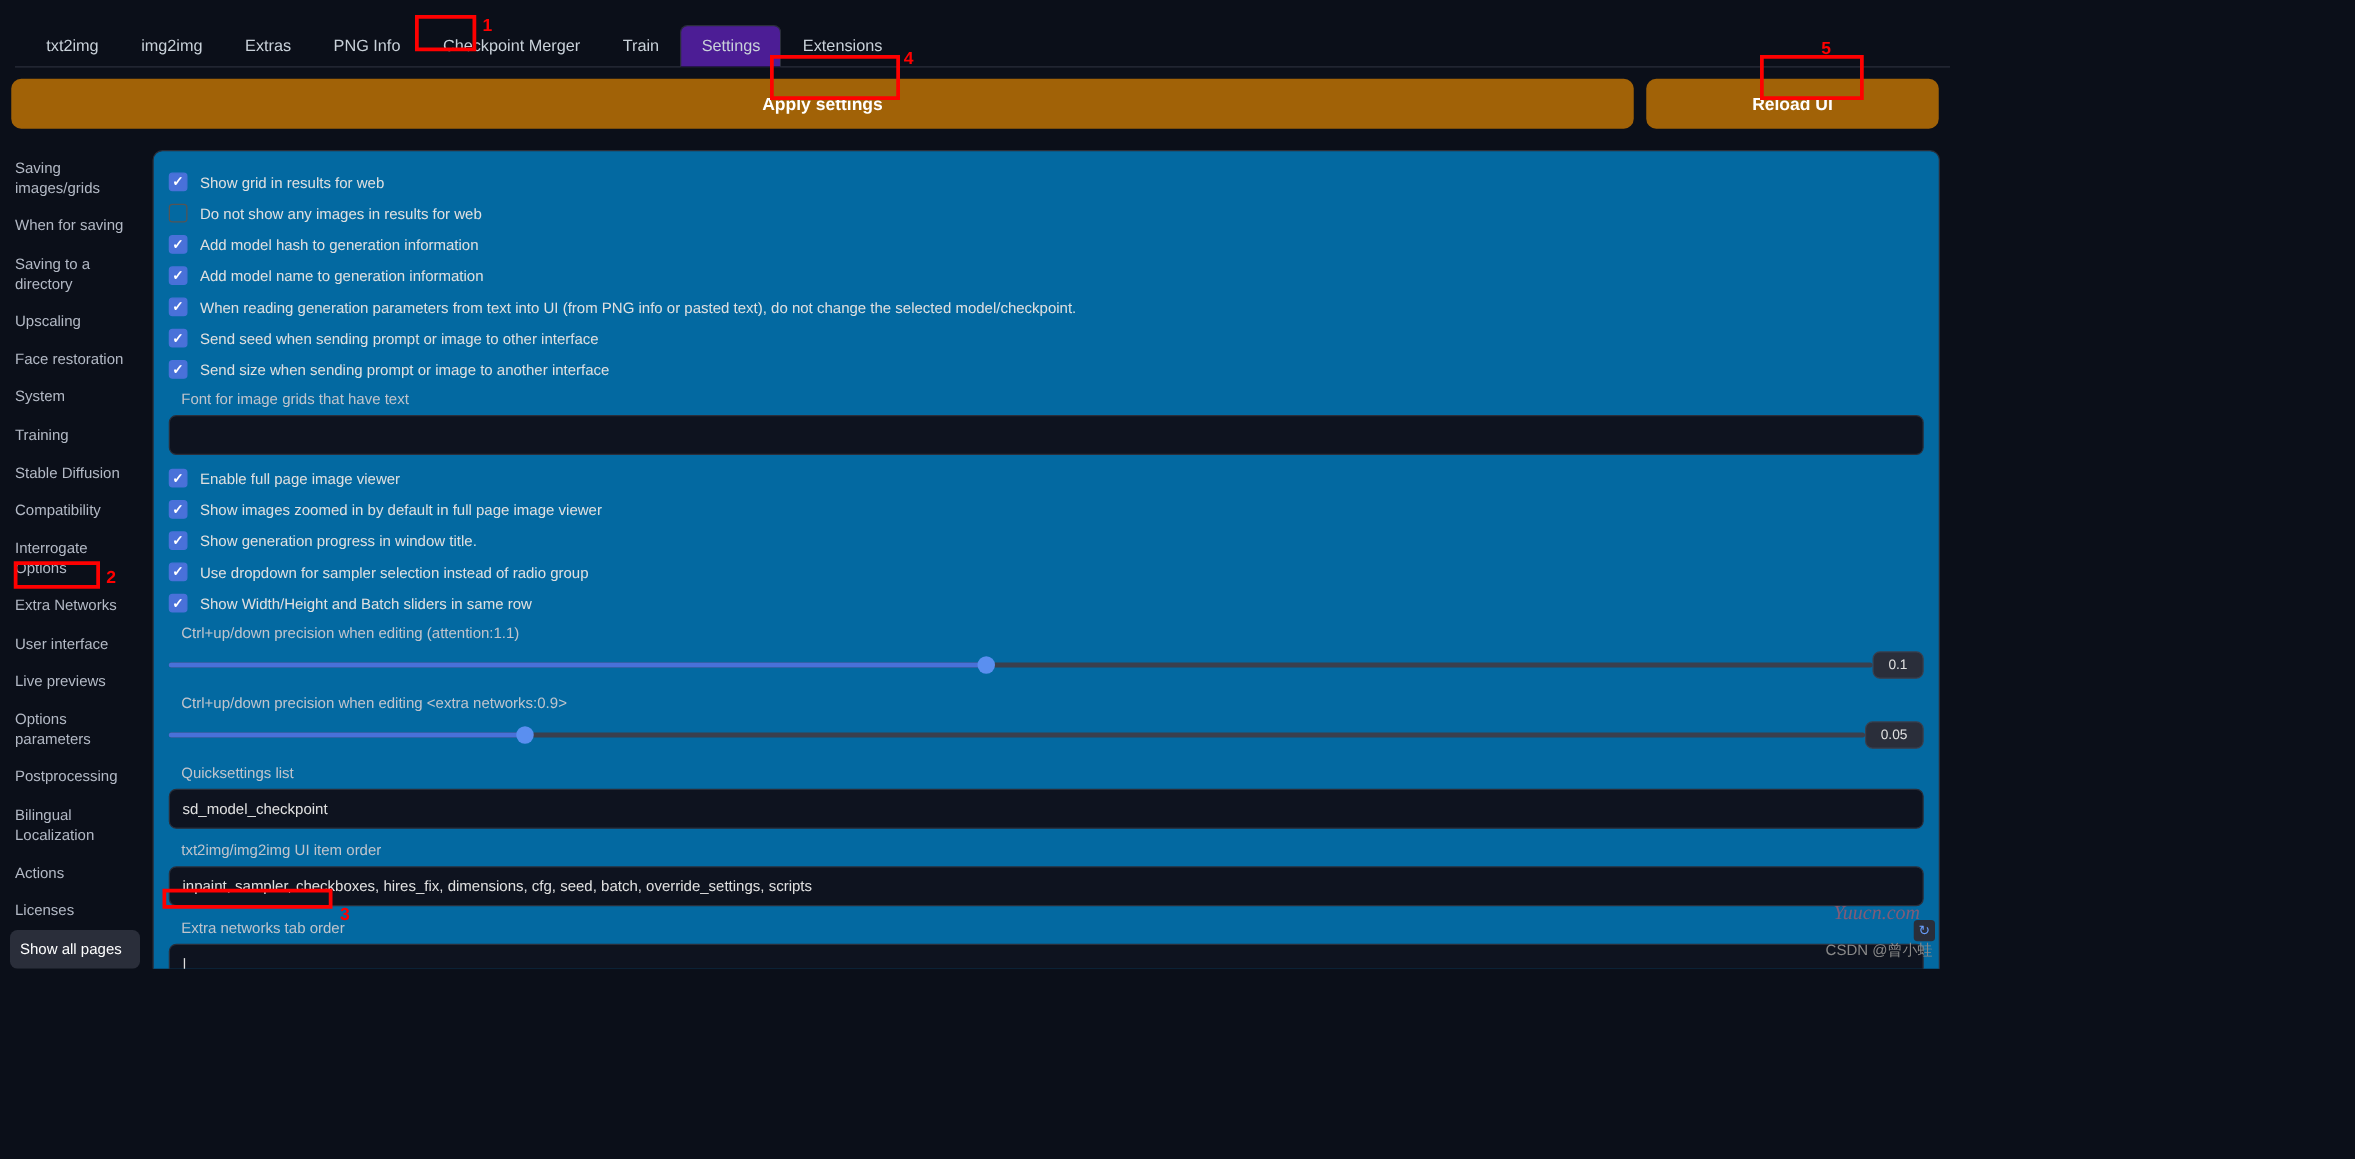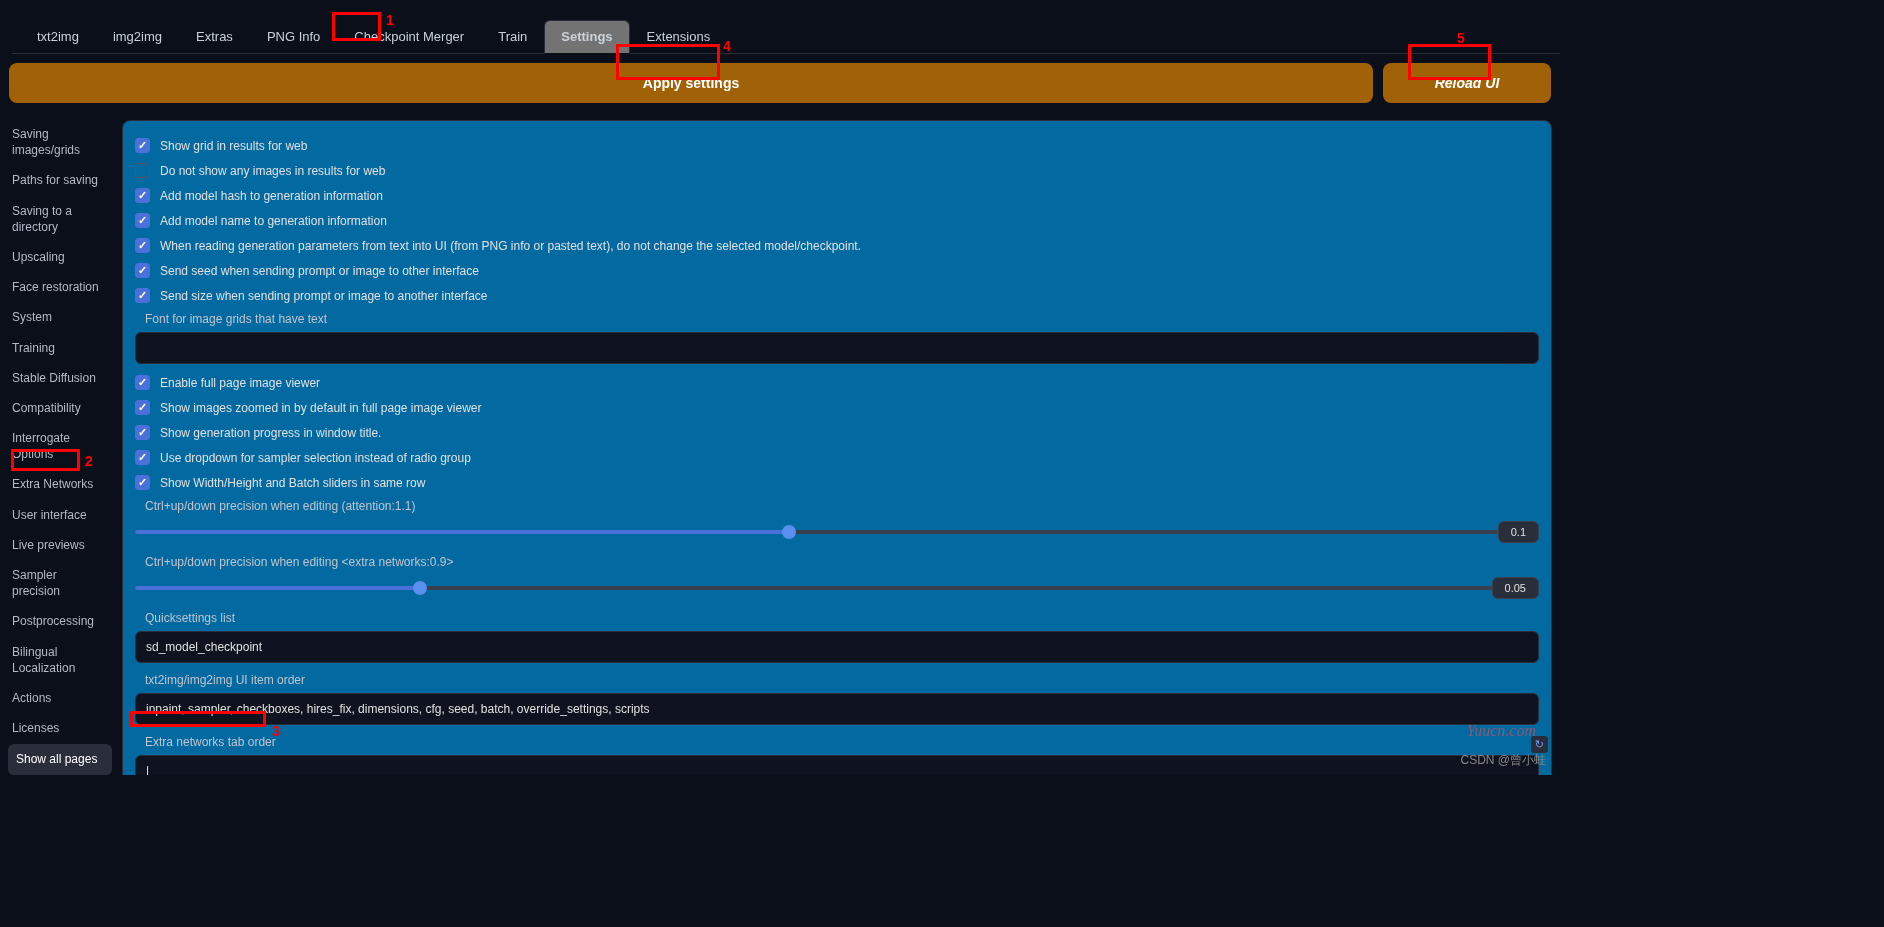--- a/index.html
+++ b/index.html
@@ -25,42 +25,41 @@
   padding: 8px 16px;
   color: #c9d1d9;
   cursor: pointer;
   font-size: 13px;
   border: 1px solid transparent;
   border-radius: 6px 6px 0 0;
 }
 .tab.active {
   border-color: #2a2e3a;
   border-bottom-color: #0b0f19;
-  background: #737373;
+  background: #4c1d95;
   margin-bottom: -1px;
-  font-weight: bold;
 }
 .button-row {
   display: flex;
   gap: 10px;
   padding: 9px 9px;
 }
 .btn-orange {
   background: #a16207;
   color: #fff;
   font-weight: 700;
   border: none;
   border-radius: 8px;
   padding: 12px 0;
   font-size: 14px;
   cursor: pointer;
   text-align: center;
 }
 .btn-apply { flex: 1; }
-.btn-reload { width: 168px; font-style: italic; }
+.btn-reload { width: 234px; }
 .content {
   display: flex;
   padding: 8px;
   gap: 10px;
   height: calc(100% - 90px);
 }
 .sidebar {
   width: 104px;
   display: flex;
   flex-direction: column;
@@ -225,33 +224,33 @@
 </div>
 
 <div class="button-row">
   <button class="btn-orange btn-apply">Apply settings</button>
   <button class="btn-orange btn-reload">Reload UI</button>
 </div>
 
 <div class="content">
   <div class="sidebar">
     <div class="sidebar-item"><span>Saving images/grids</span></div>
-    <div class="sidebar-item"><span>Paths for saving</span></div>
+    <div class="sidebar-item"><span>When for saving</span></div>
     <div class="sidebar-item"><span>Saving to a directory</span></div>
     <div class="sidebar-item"><span>Upscaling</span></div>
     <div class="sidebar-item"><span>Face restoration</span></div>
     <div class="sidebar-item"><span>System</span></div>
     <div class="sidebar-item"><span>Training</span></div>
     <div class="sidebar-item"><span>Stable Diffusion</span></div>
     <div class="sidebar-item"><span>Compatibility</span></div>
     <div class="sidebar-item"><span>Interrogate Options</span></div>
     <div class="sidebar-item"><span>Extra Networks</span></div>
     <div class="sidebar-item"><span>User interface</span></div>
     <div class="sidebar-item"><span>Live previews</span></div>
-    <div class="sidebar-item"><span>Sampler precision</span></div>
+    <div class="sidebar-item"><span>Options parameters</span></div>
     <div class="sidebar-item"><span>Postprocessing</span></div>
     <div class="sidebar-item"><span>Bilingual Localization</span></div>
     <div class="sidebar-item"><span>Actions</span></div>
     <div class="sidebar-item"><span>Licenses</span></div>
     <div class="sidebar-item active"><span>Show all pages</span></div>
   </div>
 
   <div class="main">
     <div class="setting-row">
         <span class="checkbox checked"></span>

